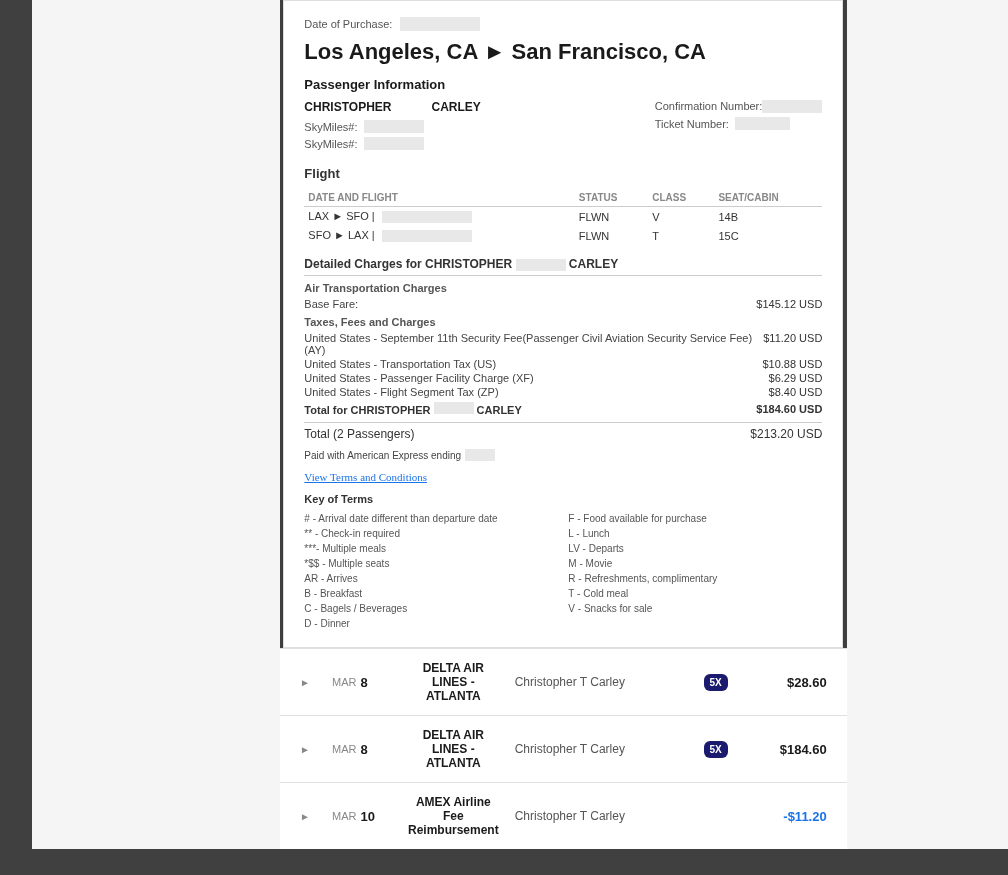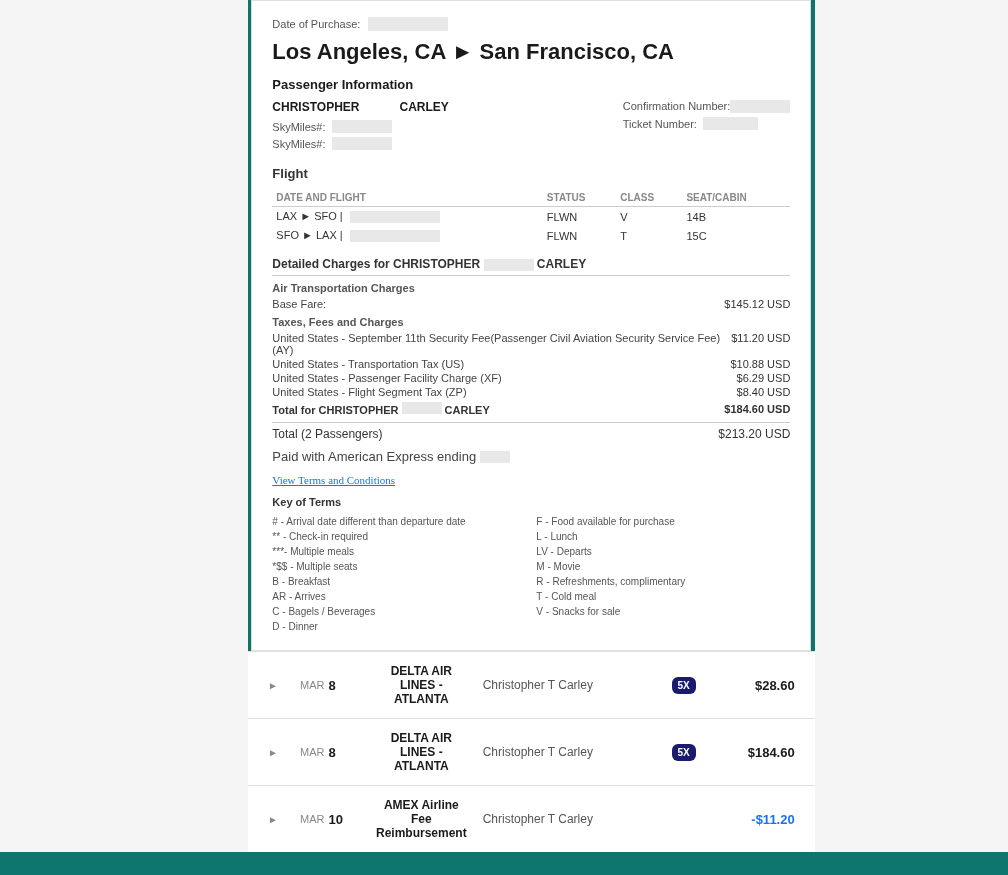--- a/index.html
+++ b/index.html
@@ -6,23 +6,24 @@
     body {
       font-family: Arial, sans-serif;
       font-size: 12px;
       background: #f0f0f0;
       color: #333;
     }
 
     .page-container {
       width: 1008px;
       min-height: 875px;
-      background: #0f766e;
+      background: #404040;
       display: flex;
       flex-direction: column;
+      padding-left: 32px;
     }
 
     .receipt-card {
       background: #fff;
       margin: 0 auto;
       width: 560px;
       padding: 16px 20px;
       border: 1px solid #ddd;
       box-shadow: 0 1px 3px rgba(0,0,0,0.1);
     }
@@ -210,21 +211,21 @@
       display: flex;
       justify-content: space-between;
       align-items: center;
       margin-top: 6px;
       font-size: 12px;
       border-top: 1px solid #ccc;
       padding-top: 4px;
     }
 
     .paid-with-row {
-      font-size: 13px;
+      font-size: 10px;
       color: #444;
       margin-top: 8px;
       display: flex;
       align-items: center;
       gap: 4px;
     }
 
     .amex-box {
       background: #e8e8e8;
       width: 30px;
@@ -494,22 +495,22 @@
 
         <a class="terms-link" href="#">View Terms and Conditions</a>
 
         <div class="key-of-terms">Key of Terms</div>
         <div class="key-grid">
           <div id="key-left">
               <div class="key-item"># - Arrival date different than departure date</div>
               <div class="key-item">** - Check-in required</div>
               <div class="key-item">***- Multiple meals</div>
               <div class="key-item">*$$ - Multiple seats</div>
+              <div class="key-item">AR - Arrives</div>
               <div class="key-item">B - Breakfast</div>
-              <div class="key-item">AR - Arrives</div>
               <div class="key-item">C - Bagels / Beverages</div>
               <div class="key-item">D - Dinner</div>
             </div>
           <div id="key-right">
               <div class="key-item">F - Food available for purchase</div>
               <div class="key-item">L - Lunch</div>
               <div class="key-item">LV - Departs</div>
               <div class="key-item">M - Movie</div>
               <div class="key-item">R - Refreshments, complimentary</div>
               <div class="key-item">T - Cold meal</div>

